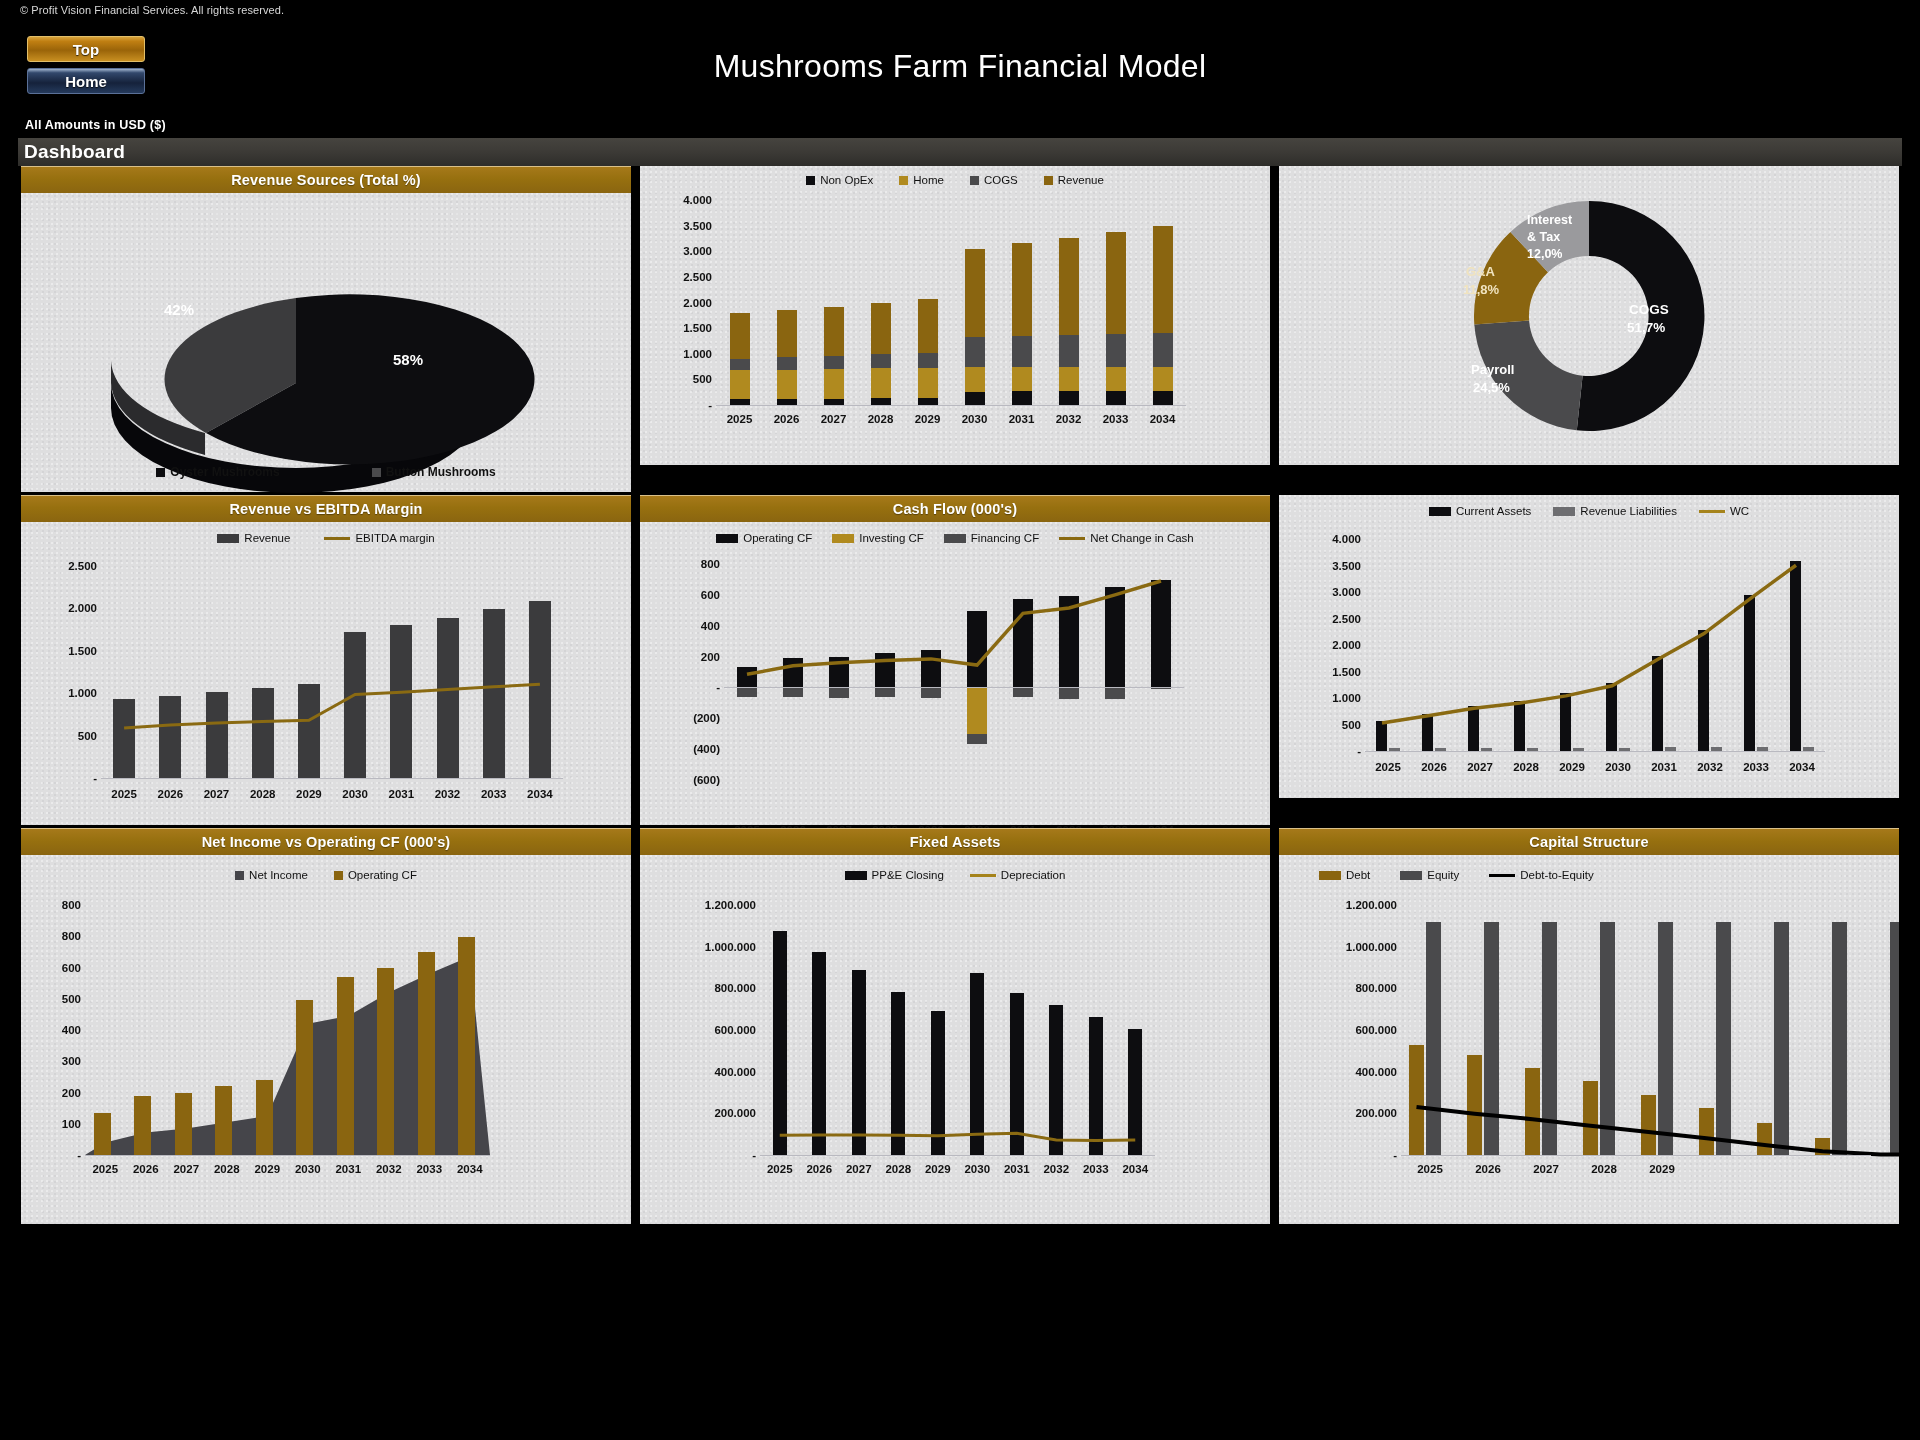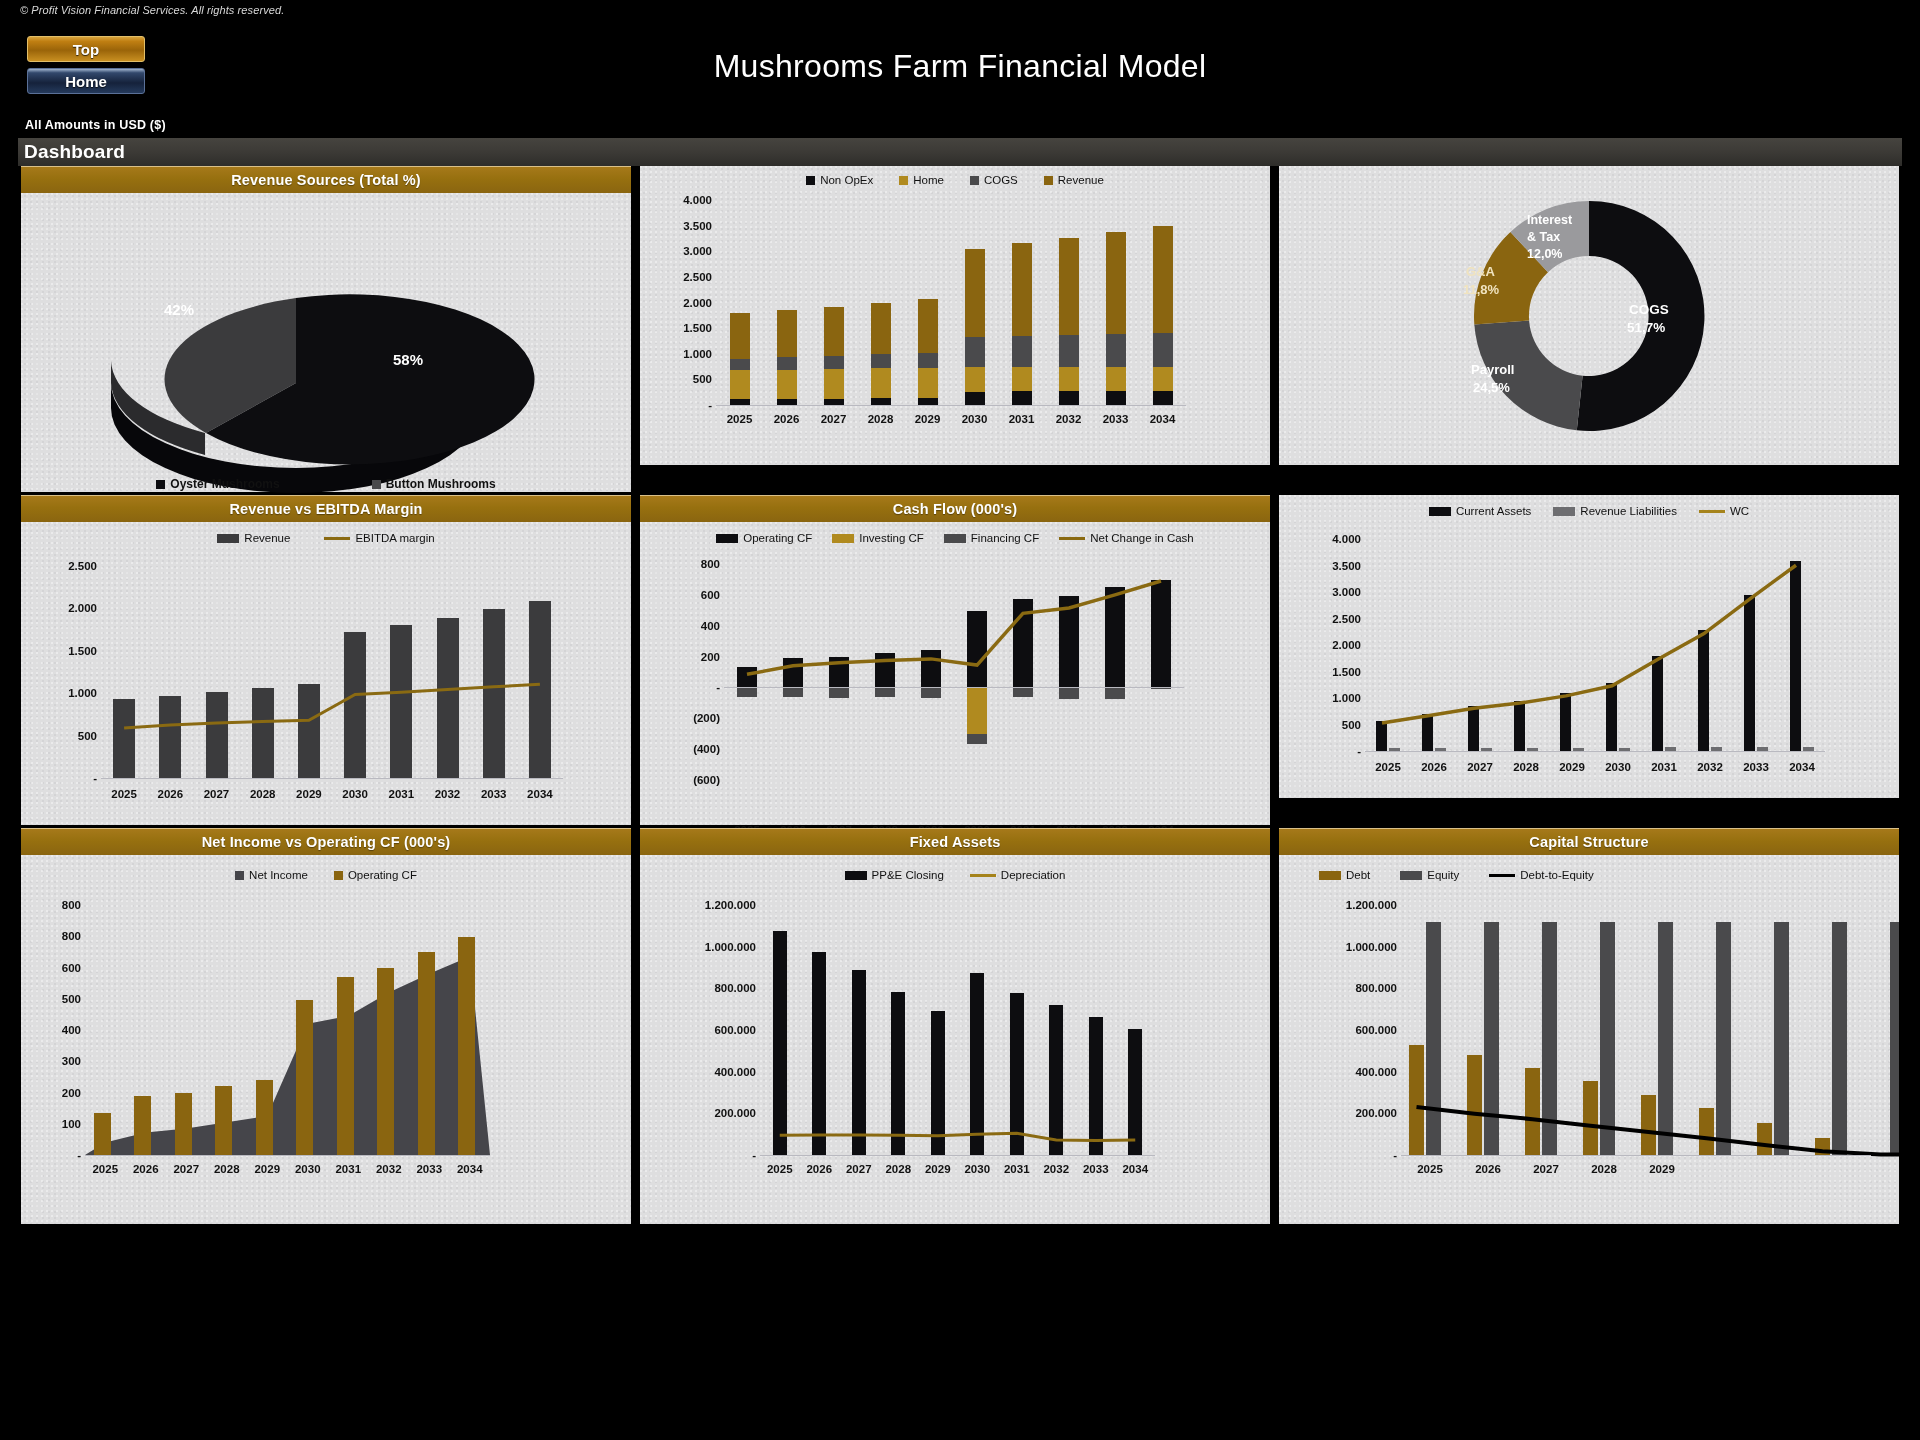--- a/index.html
+++ b/index.html
@@ -7,21 +7,21 @@
     width: 1920px; height: 1440px;
     background: #000;
     font-family: "Liberation Sans", sans-serif;
     overflow: hidden;
   }
   .page { position: relative; width: 1920px; height: 1440px; background: #000; }
 
   
   .copyright {
     position: absolute; left: 20px; top: 4px;
-    color: #d8d8d8; font-size: 11px; letter-spacing: .1px; font-style: italic;
+    color: #d8d8d8; font-size: 11px; letter-spacing: .1px;
   }
   .navbtn {
     position: absolute; left: 27px; width: 118px; height: 26px;
     border-radius: 3px; display: flex; align-items: center; justify-content: center;
     font-size: 15px; font-weight: bold; color: #fff;
     text-shadow: 0 1px 1px rgba(0,0,0,.75);
   }
   .navbtn.top {
     top: 36px;
     background: linear-gradient(to bottom, #d7a33c 0%, #c07f12 18%, #9a6409 55%, #c88f21 100%);
@@ -146,21 +146,21 @@
 
             <path d="M 90 215 A 185 85 0 0 0 460 215 L 460 190 A 185 85 0 0 1 90 190 Z" fill="#07070a"></path>
             <path d="M 90 190 A 185 85 0 0 0 184 262 L 184 240 A 185 85 0 0 1 90 168 Z" fill="#2b2b2d"></path>
 
             <path d="M 275 190 L 275 105 A 185 85 0 0 0 185 240 Z" fill="#3b3b3d"></path>
 
             <path d="M 275 190 L 185 240 A 185 85 0 1 0 275 105 Z" fill="#0d0d10"></path>
             <text x="143" y="122" fill="#ffffff" font-size="15" font-weight="bold" font-family="Liberation Sans, sans-serif">42%</text>
             <text x="372" y="172" fill="#ffffff" font-size="15" font-weight="bold" font-family="Liberation Sans, sans-serif">58%</text>
           </svg>
-          <div class="legend" style="top:284px;gap:92px;font-weight:bold;font-size:12px;">
+          <div class="legend" style="top:272px;gap:92px;font-weight:bold;font-size:12px;">
             <span class="item">
               <i class="sw" style="background:#0d0d10"></i>
               <span>Oyster Mushrooms</span>
             </span>
             <span class="item">
               <i class="sw" style="background:#4a4a4c"></i>
               <span>Button Mushrooms</span>
             </span>
           </div>
         </div>

